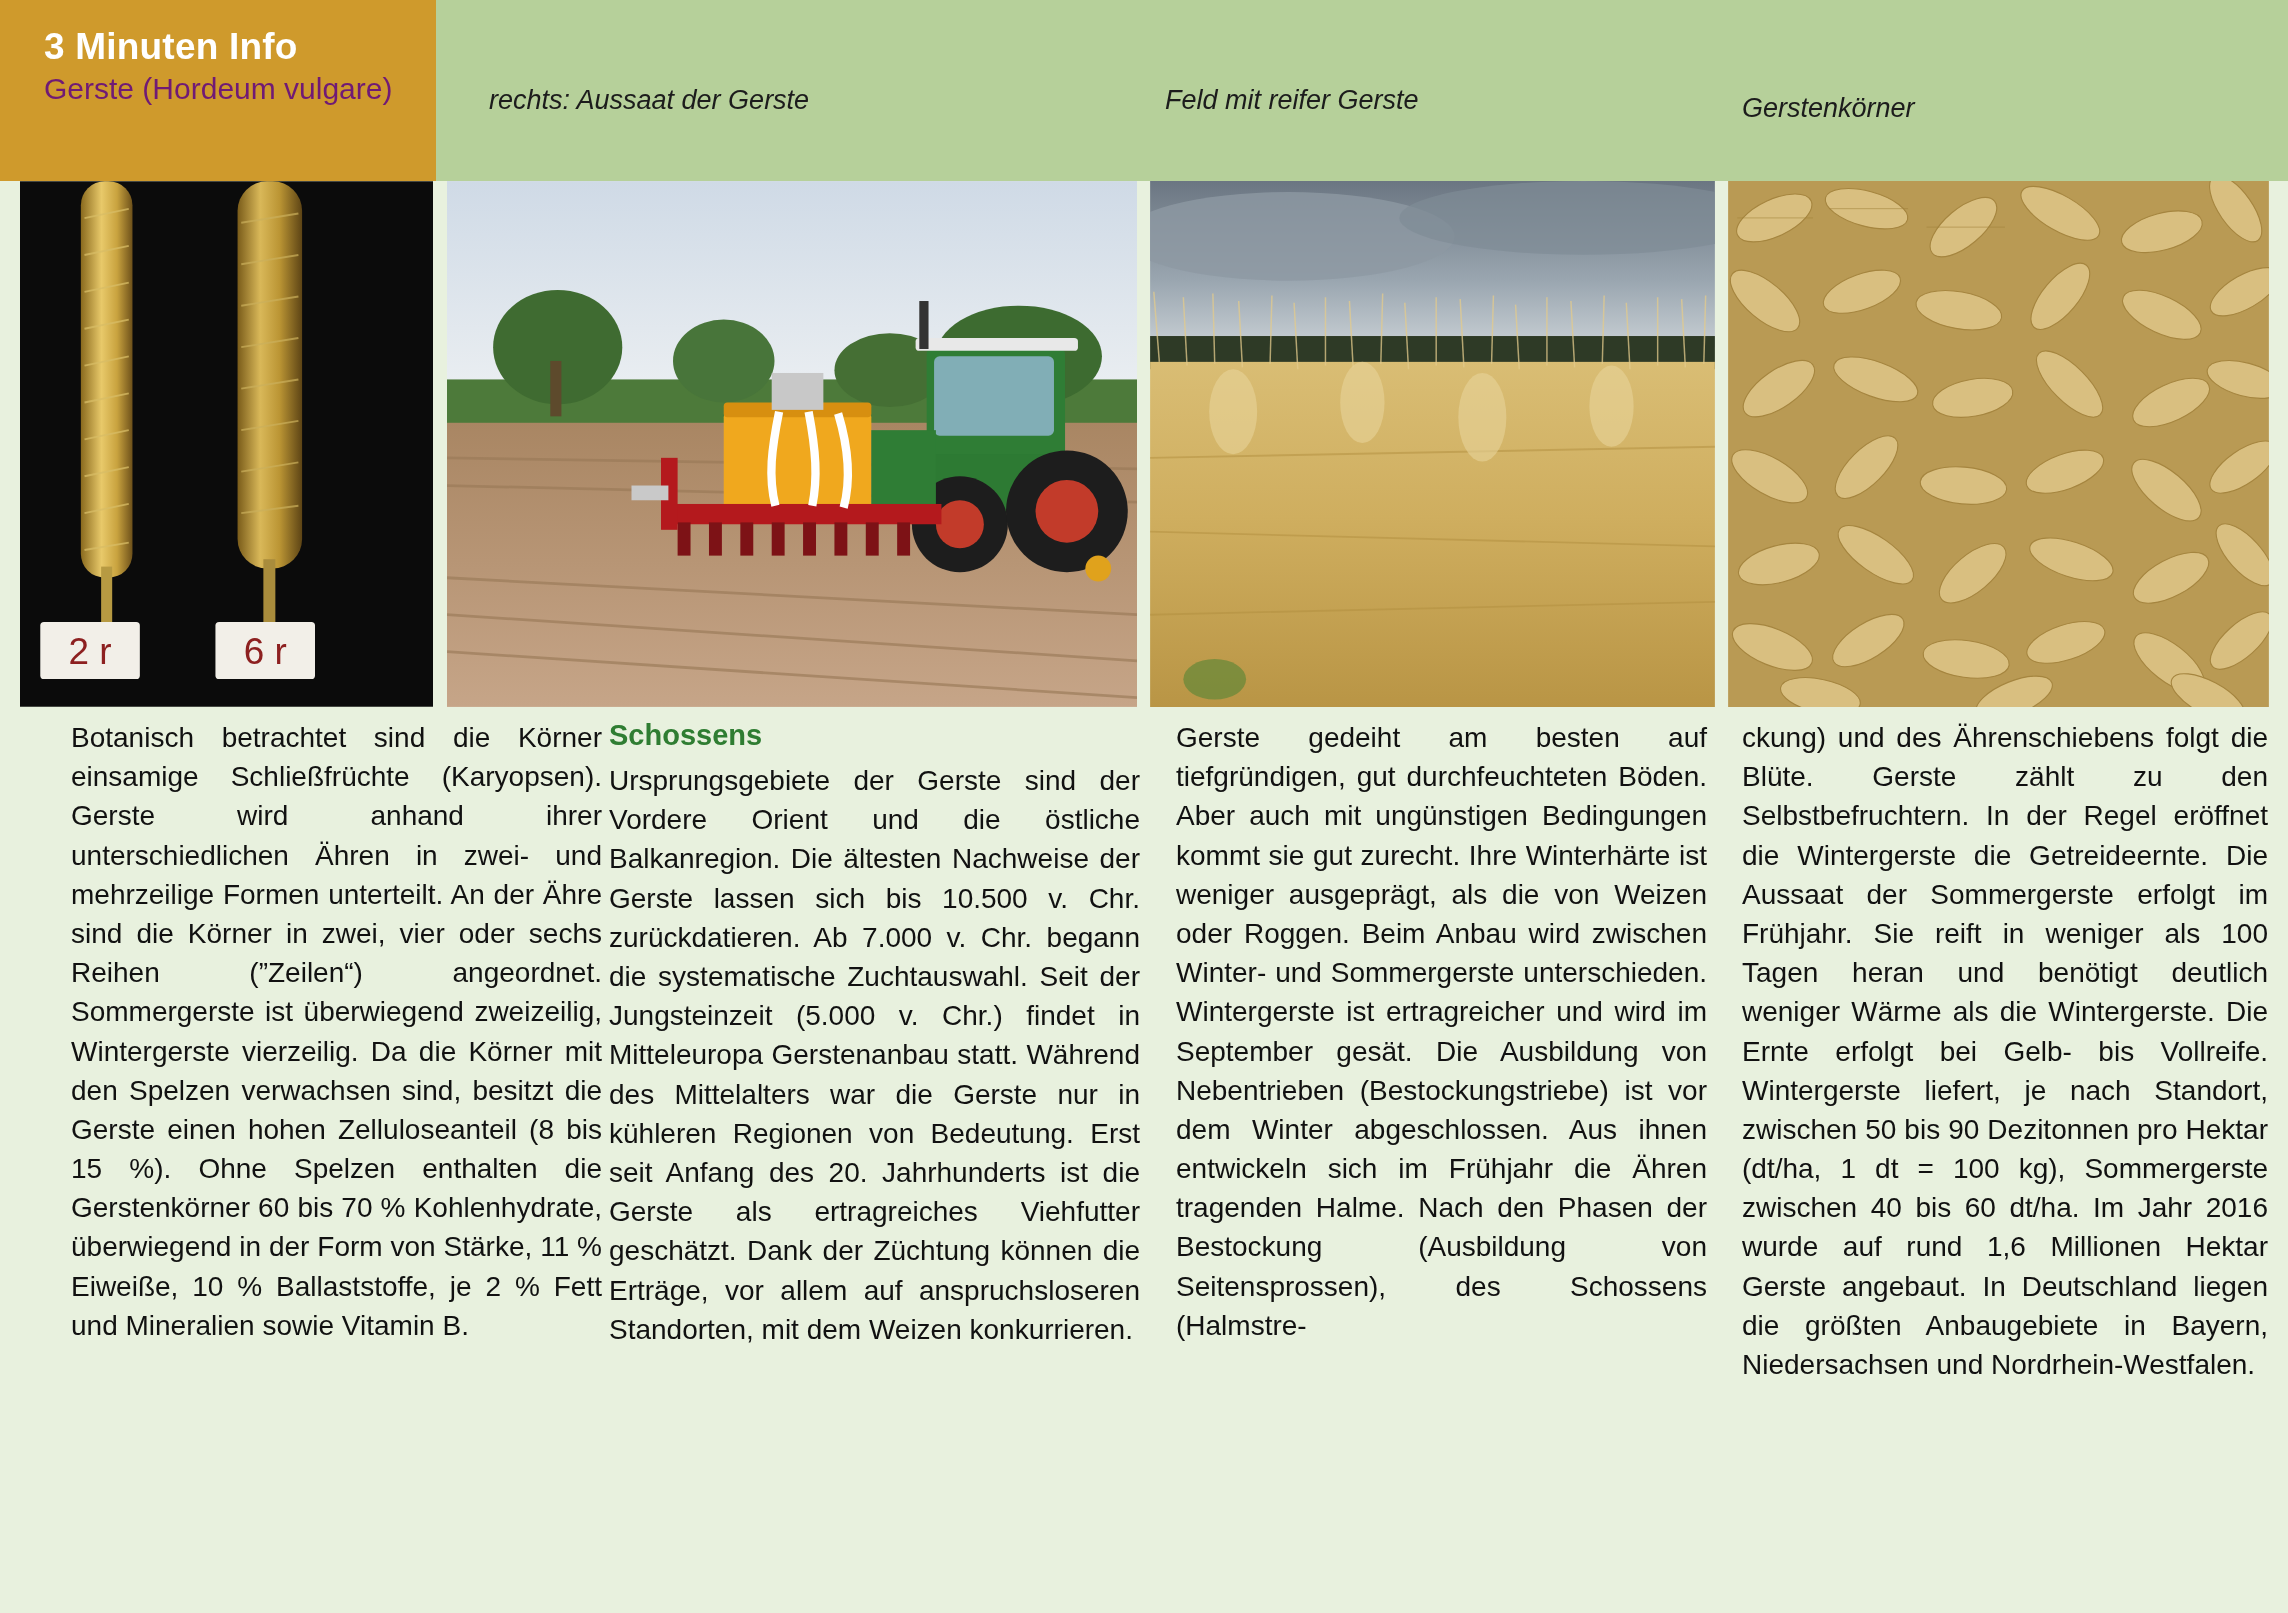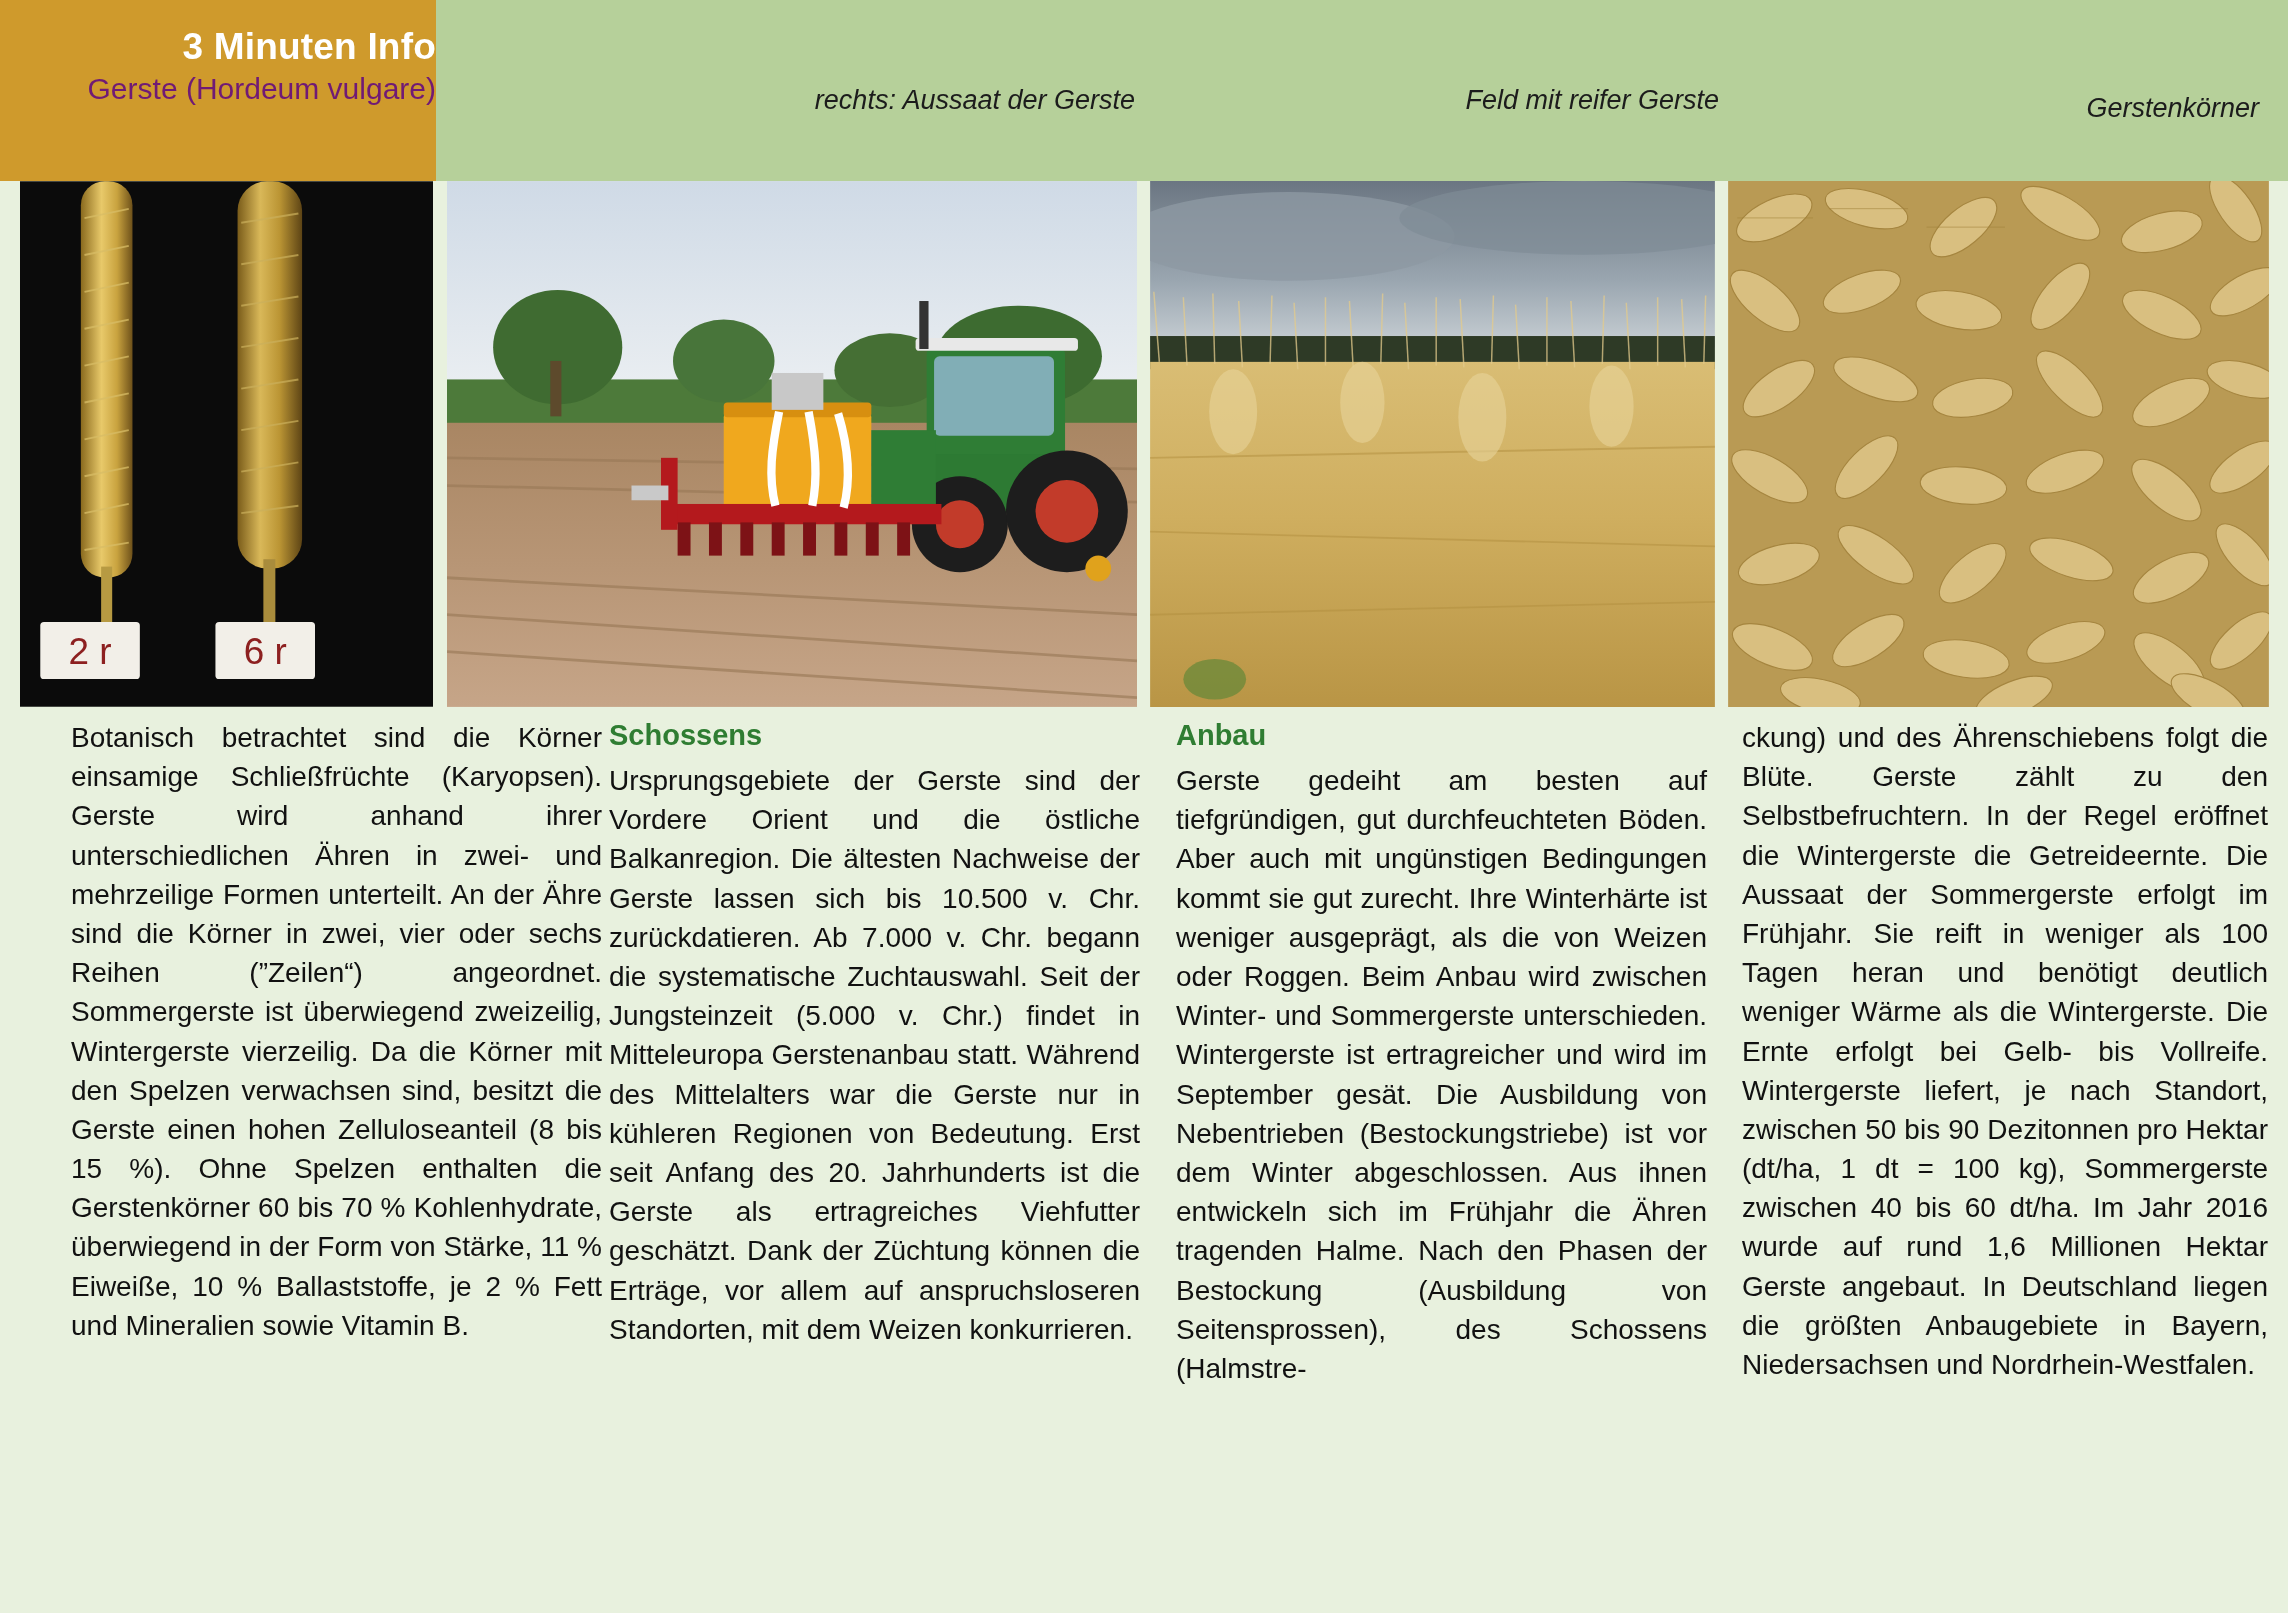--- a/index.html
+++ b/index.html
@@ -23,21 +23,20 @@
   }
 
   
   .header-band {
     position: absolute;
     left: 0;
     top: 0;
     width: 2289px;
     height: 181px;
     background: #b6d09a;
-    text-align: right;
   }
   .header-title-box {
     position: absolute;
     left: 0;
     top: 0;
     width: 436px;
     height: 181px;
     background: #cf9a2c;
     box-sizing: border-box;
     padding: 26px 0 0 44px;
@@ -399,21 +398,20 @@
     <div class="col col-1">
       <div class="col-body">Botanisch betrachtet sind die Körner einsamige Schließfrüchte (Karyopsen). Gerste wird anhand ihrer unterschiedlichen Ähren in zwei- und mehrzeilige Formen unterteilt. An der Ähre sind die Körner in zwei, vier oder sechs Reihen (”Zeilen“) angeordnet. Sommergerste ist überwiegend zweizeilig, Wintergerste vierzeilig. Da die Körner mit den Spelzen verwachsen sind, besitzt die Gerste einen hohen Zelluloseanteil (8 bis 15 %). Ohne Spelzen enthalten die Gerstenkörner 60 bis 70 % Kohlenhydrate, überwiegend in der Form von Stärke, 11 % Eiweiße, 10 % Ballaststoffe, je 2 % Fett und Mineralien sowie Vitamin B.</div>
     </div>
 
     <div class="col col-2">
       <div class="col-head">Schossens</div>
       <div class="col-body">Ursprungsgebiete der Gerste sind der Vordere Orient und die östliche Balkanregion. Die ältesten Nachweise der Gerste lassen sich bis 10.500 v. Chr. zurückdatieren. Ab 7.000 v. Chr. begann die systematische Zuchtauswahl. Seit der Jungsteinzeit (5.000 v. Chr.) findet in Mitteleuropa Gerstenanbau statt. Während des Mittelalters war die Gerste nur in kühleren Regionen von Bedeutung. Erst seit Anfang des 20. Jahrhunderts ist die Gerste als ertragreiches Viehfutter geschätzt. Dank der Züchtung können die Erträge, vor allem auf anspruchsloseren Standorten, mit dem Weizen konkurrieren.</div>
     </div>
 
     <div class="col col-3">
-      <div class="col-head">Anbau</div>
       <div class="col-body">Gerste gedeiht am besten auf tiefgründigen, gut durchfeuchteten Böden. Aber auch mit ungünstigen Bedingungen kommt sie gut zurecht. Ihre Winterhärte ist weniger ausgeprägt, als die von Weizen oder Roggen. Beim Anbau wird zwischen Winter- und Sommergerste unterschieden. Wintergerste ist ertragreicher und wird im September gesät. Die Ausbildung von Nebentrieben (Bestockungstriebe) ist vor dem Winter abgeschlossen. Aus ihnen entwickeln sich im Frühjahr die Ähren tragenden Halme. Nach den Phasen der Bestockung (Ausbildung von Seitensprossen), des Schossens (Halmstre-</div>
     </div>
 
     <div class="col col-4">
       <div class="col-body">ckung) und des Ährenschiebens folgt die Blüte. Gerste zählt zu den Selbstbefruchtern. In der Regel eröffnet die Wintergerste die Getreideernte. Die Aussaat der Sommergerste erfolgt im Frühjahr. Sie reift in weniger als 100 Tagen heran und benötigt deutlich weniger Wärme als die Wintergerste. Die Ernte erfolgt bei Gelb- bis Vollreife. Wintergerste liefert, je nach Standort, zwischen 50 bis 90 Dezitonnen pro Hektar (dt/ha, 1 dt = 100 kg), Sommergerste zwischen 40 bis 60 dt/ha. Im Jahr 2016 wurde auf rund 1,6 Millionen Hektar Gerste angebaut. In Deutschland liegen die größten Anbaugebiete in Bayern, Niedersachsen und Nordrhein-Westfalen.</div>
     </div>
   </div>
 
 </div>
 

